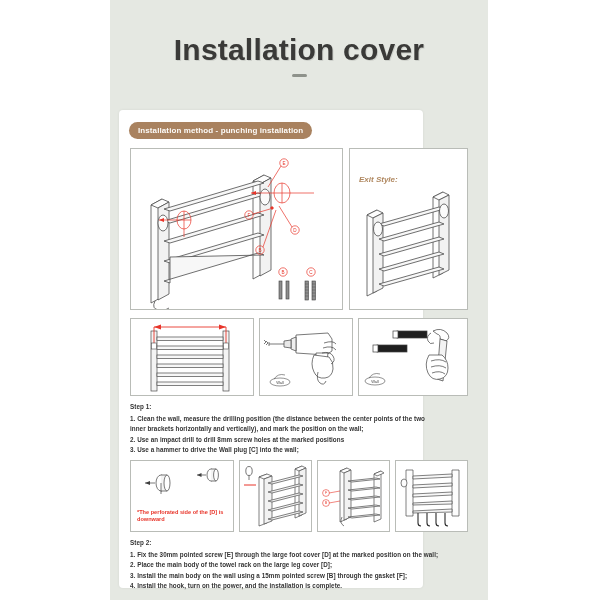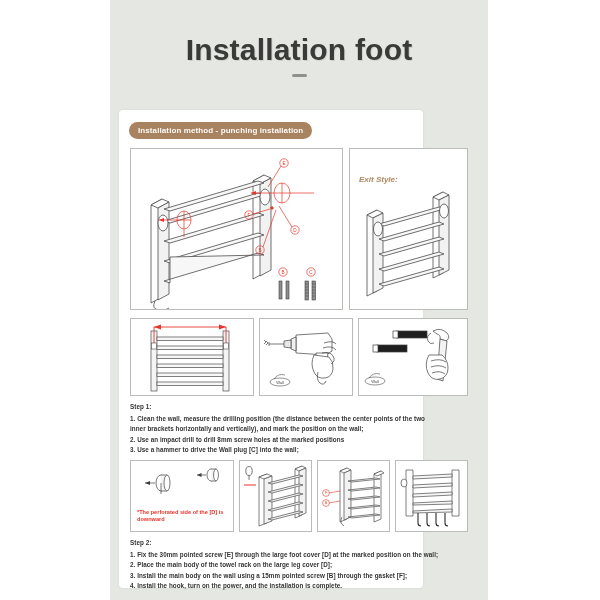--- a/index.html
+++ b/index.html
@@ -122,21 +122,21 @@
   svg { display: block; }
 </style>
 </head>
 <body>
 
 <div id="page">
 
   <div class="band"></div>
 
   <div class="header">
-    <div class="header-title">Installation foot</div>
+    <div class="header-title">Installation cover</div>
     <div class="header-dash"></div>
   </div>
 
   <div class="card">
 
     <div class="pill">Installation method - punching installation</div>
 
     <div class="panel" id="p-main">
       <svg width="211" height="160" viewBox="0 0 211 160">
         <g stroke="#4b4b4b" fill="#fdfdfd" stroke-width="0.8" stroke-linejoin="round">

